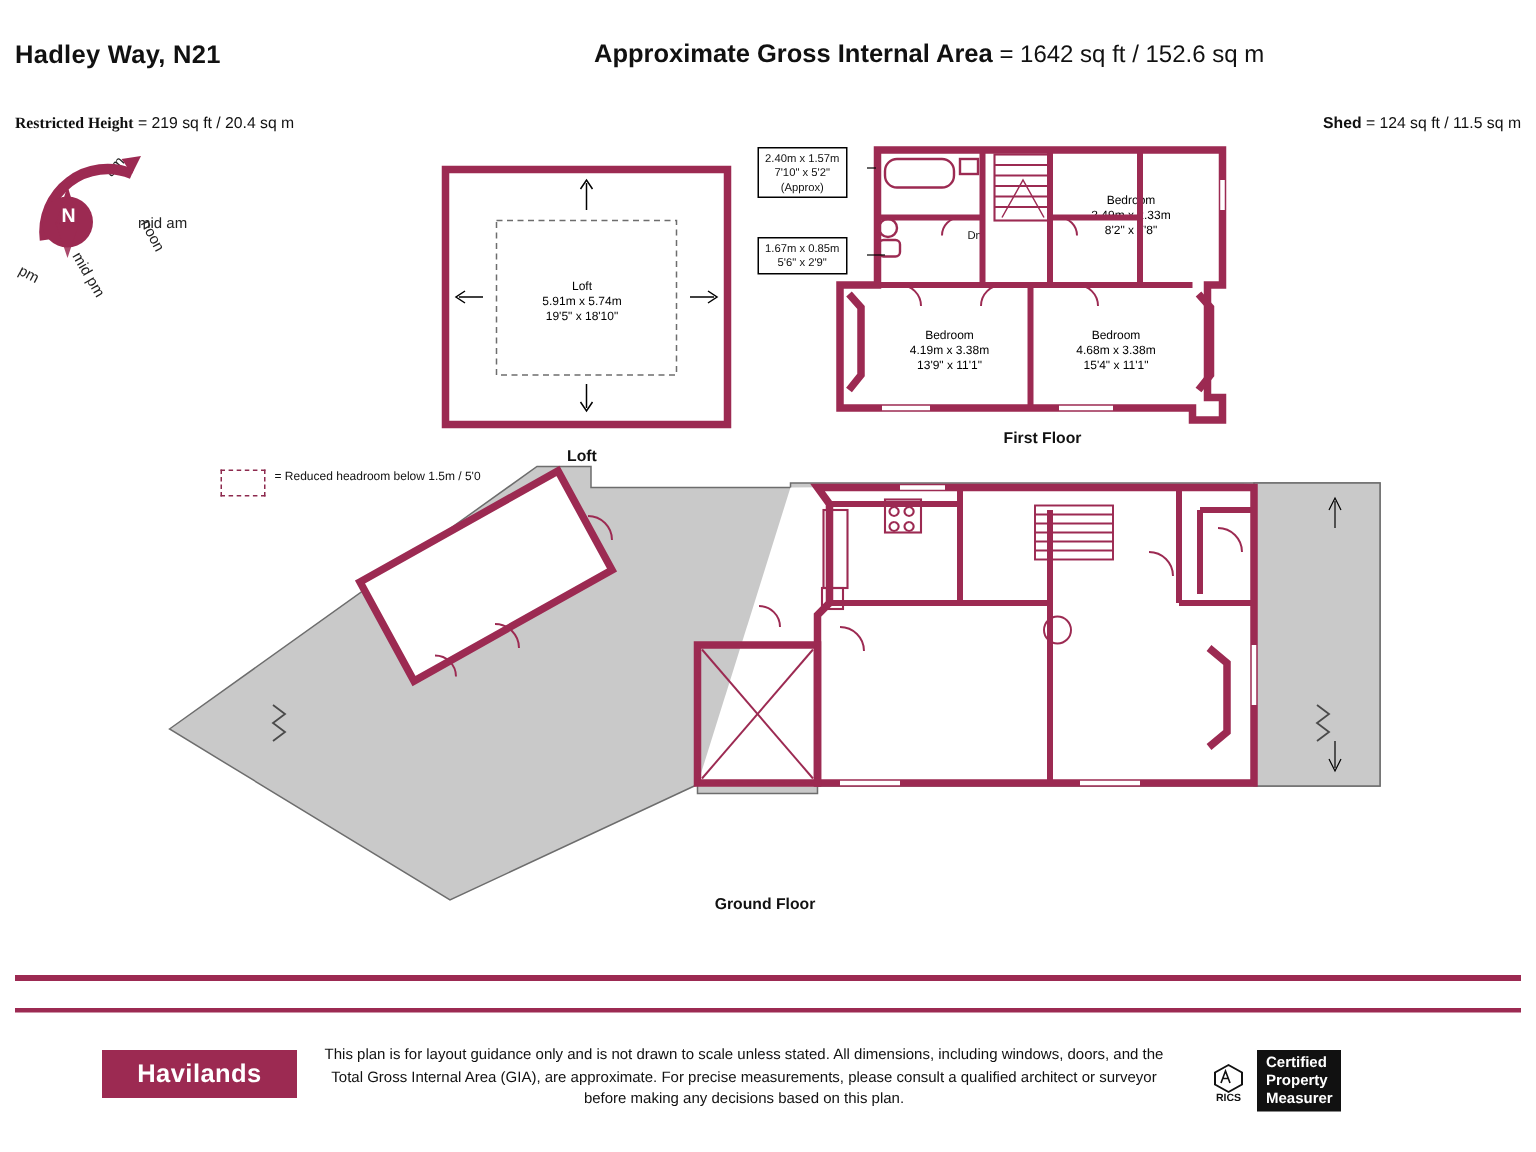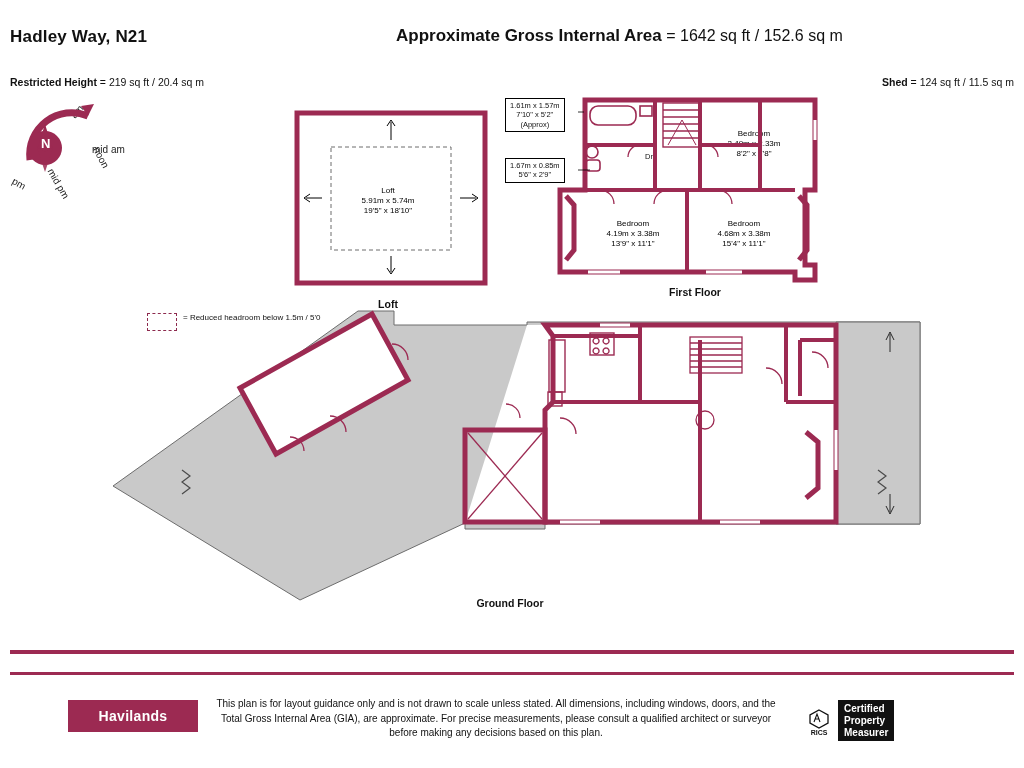--- a/index.html
+++ b/index.html
@@ -27,21 +27,21 @@
     left: 396px; top: 26px;
     font-size: 16px;
     white-space: nowrap;
   }
   #gia-line .strong { font-weight: bold; font-size: 17px; }
 
   #restricted-height {
     left: 10px; top: 76px;
     font-size: 10.5px;
   }
-  #restricted-height .strong { font-weight: bold; }
+  #restricted-height .strong { font-weight: bold; font-family: Liberation Serif, serif; }
 
   #shed-area {
     right: 10px; top: 76px;
     font-size: 10.5px;
     text-align: right;
     white-space: nowrap;
   }
   #shed-area .strong { font-weight: bold; }
 
   
@@ -113,21 +113,21 @@
   #footer-rule2 {
     left: 10px; top: 672px;
     width: 1004px; height: 3px;
     background: #9c2a52;
   }
   #logo {
     left: 68px; top: 700px;
     width: 130px; height: 32px;
     background: #9c2a52;
     color: #fff;
-    font-size: 14px;
+    font-size: 17px;
     font-weight: bold;
     display: flex; align-items: center; justify-content: center;
     letter-spacing: .3px;
   }
   #disclaimer {
     left: 216px; top: 697px;
     width: 560px;
     font-size: 10px;
     line-height: 1.45;
     text-align: center;
@@ -193,21 +193,21 @@
 </div>
 
 <div class="room-label" style="left:348px; top:186px; width:80px;">
   <div class="nm">Loft</div>
   <div>5.91m x 5.74m</div>
   <div>19'5" x 18'10"</div>
 </div>
 <div class="floor-title" style="left:348px; top:298px; width:80px;">Loft</div>
 
 <div class="callout" style="left:505px; top:98px;">
-  <div>1.61m x 1.57m</div>
+  <div>2.40m x 1.57m</div>
   <div>7'10" x 5'2"</div>
   <div>(Approx)</div>
 </div>
 
 <div class="callout" style="left:505px; top:158px;">
   <div>1.67m x 0.85m</div>
   <div>5'6" x 2'9"</div>
 </div>
 
 <div class="tiny-note" style="left:645px; top:152px;">Dn</div>

